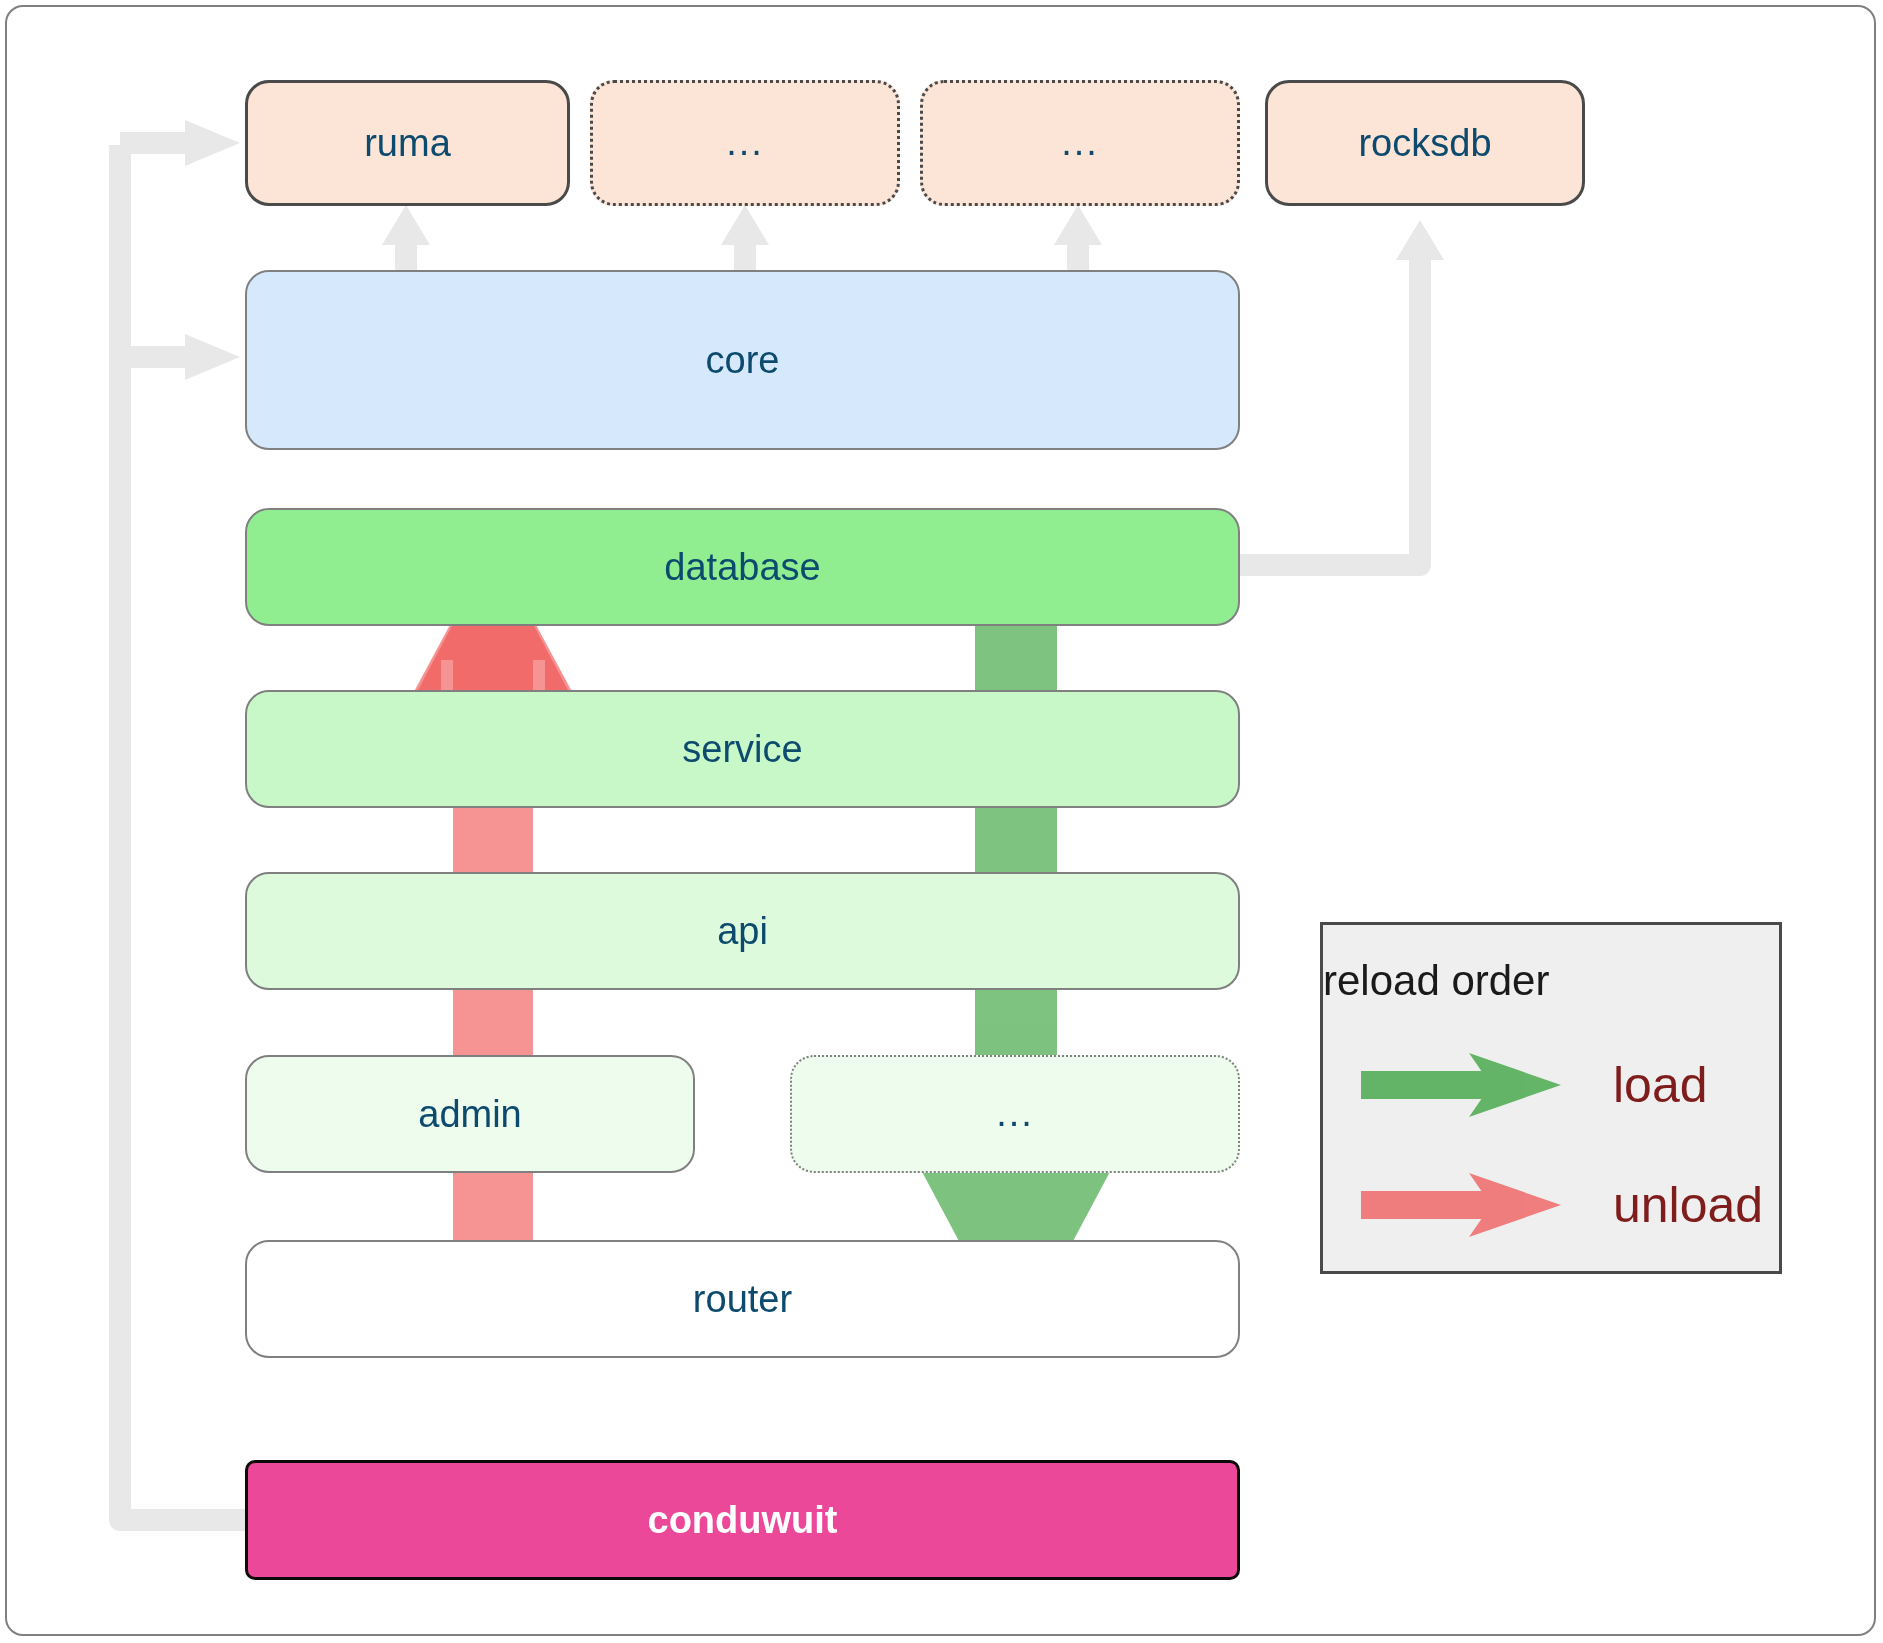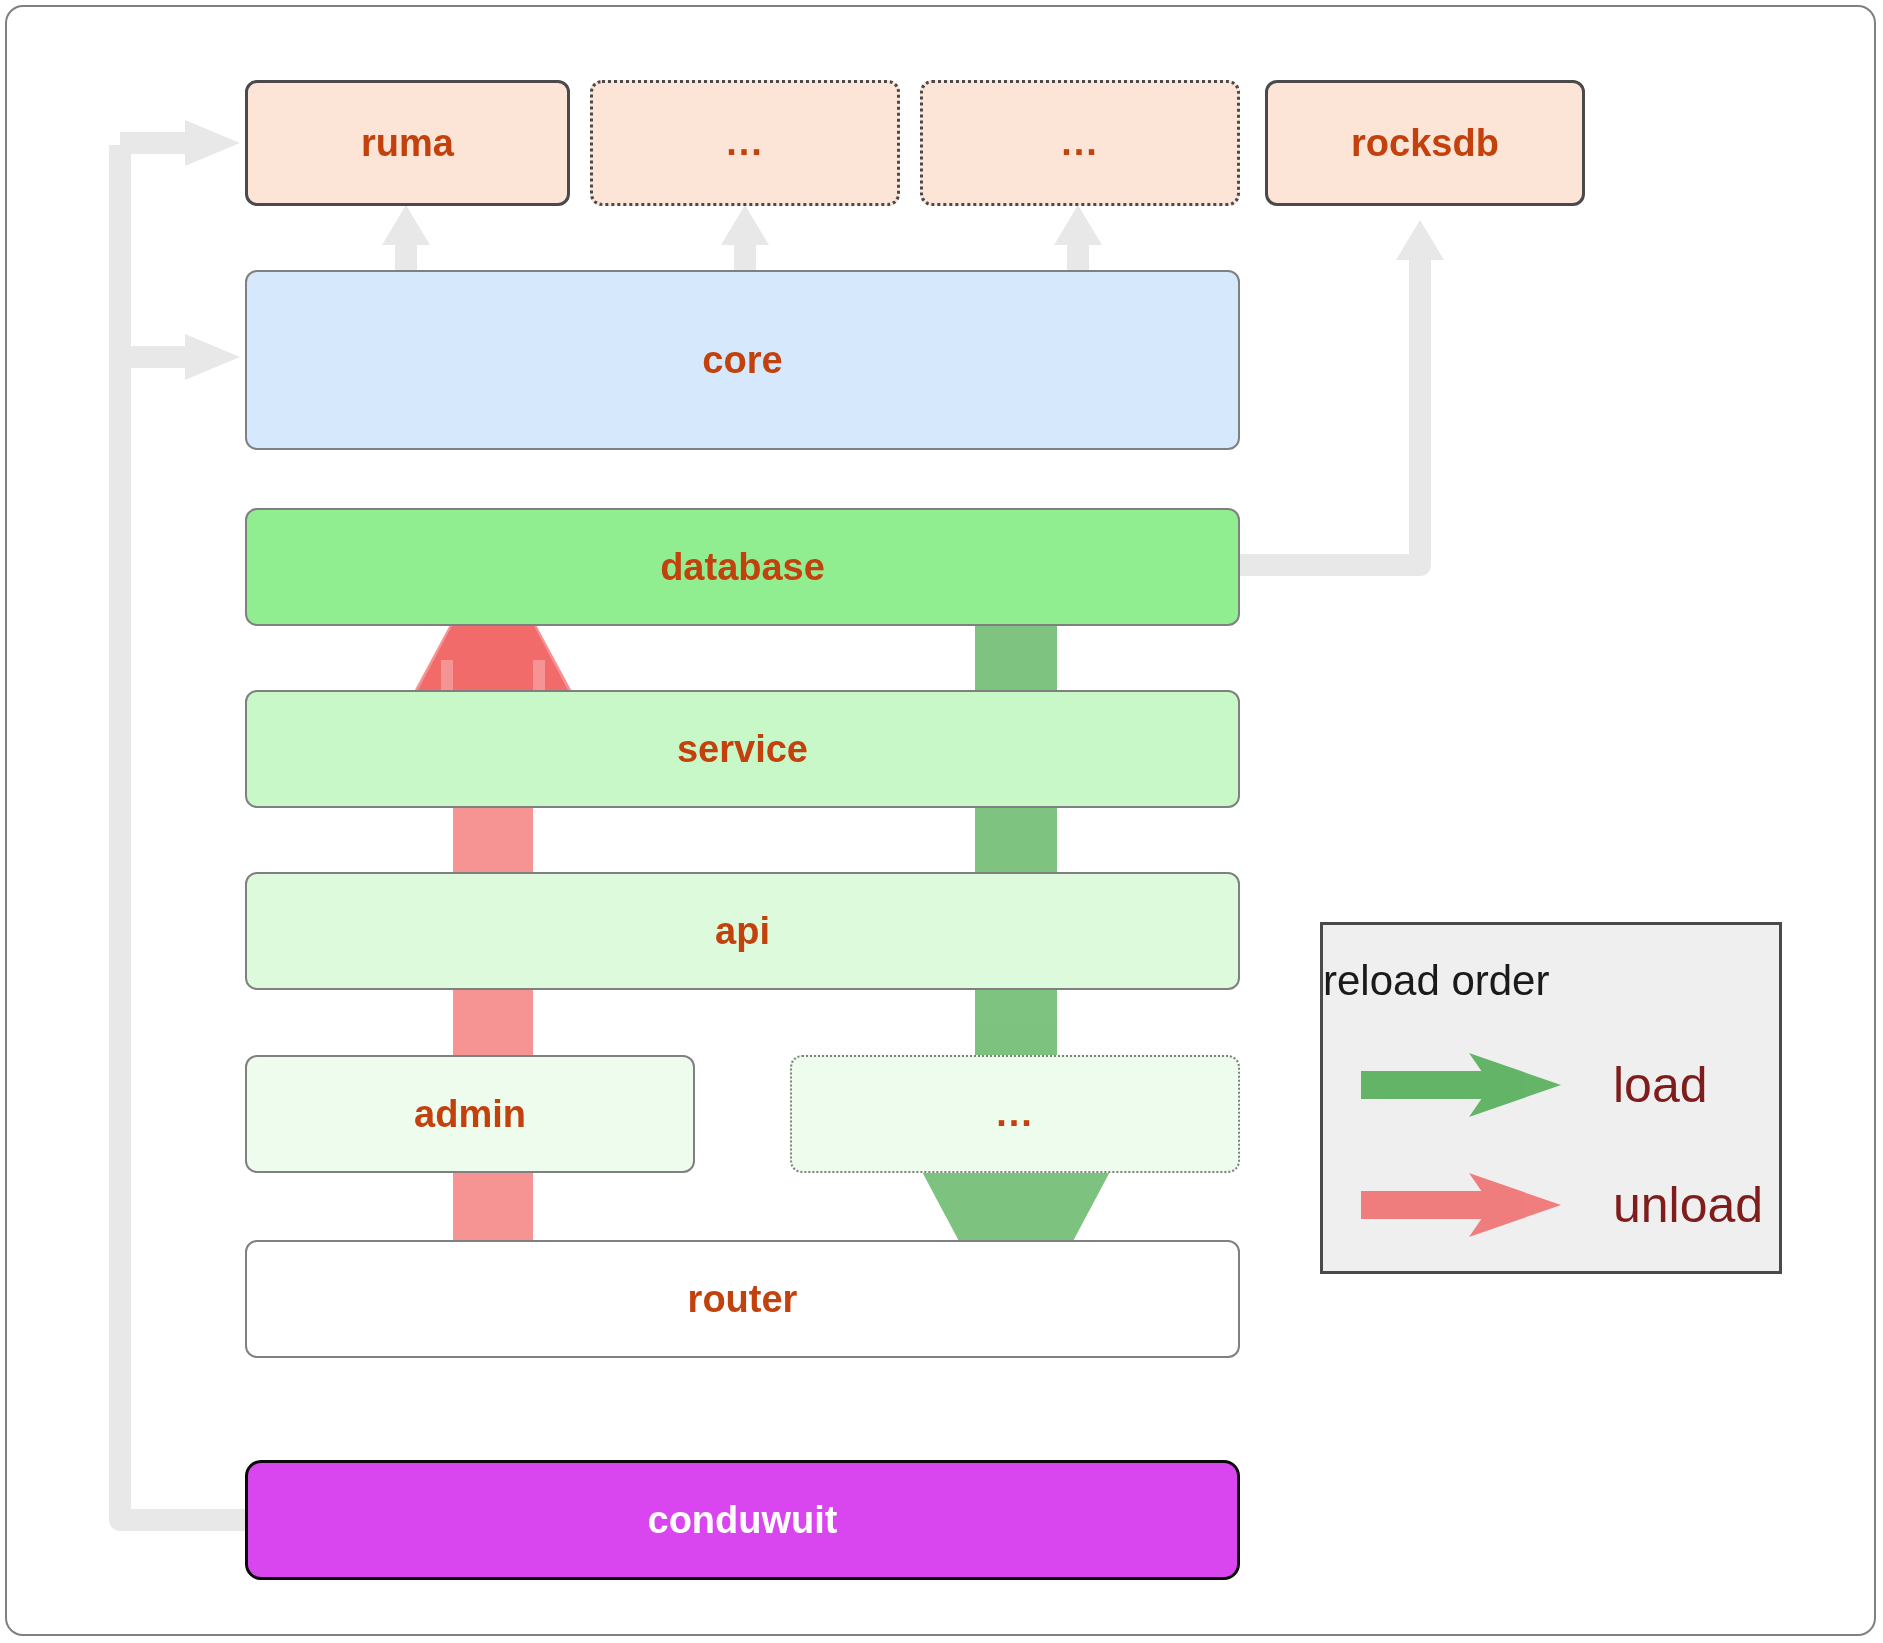--- a/index.html
+++ b/index.html
@@ -31,49 +31,48 @@
     left: 0; top: 0;
     width: 1883px;
     height: 1643px;
   }
   .node {
     position: absolute;
     box-sizing: border-box;
     display: flex;
     align-items: center;
     justify-content: center;
-    color: #c2410c;
+    color: #0c4a6e;
     font-size: 38px;
-    border-radius: 12px;
-    font-weight: bold;
+    border-radius: 24px;
   }
   .node.dep {
     background: #FCE4D6;
     border: 3px solid #4a4a4a;
   }
   .node.dep-dotted {
     background: #FCE4D6;
     border: 3px dotted #4a4a4a;
   }
   .node.core-box {
     background: #D6E8FB;
     border: 2px solid #808080;
   }
   .node.layer {
     border: 2px solid #808080;
   }
   .node.layer-dotted {
     border: 2px dotted #808080;
   }
   .node.conduwuit-box {
-    background: #d946ef;
+    background: #ec4899;
     border: 3px solid #0a0a0a;
     color: #ffffff;
     font-weight: bold;
-    border-radius: 16px;
+    border-radius: 10px;
   }
   .dots {
     letter-spacing: 2px;
     font-size: 38px;
     line-height: 0.3;
   }
   #legend {
     position: absolute;
     left: 1320px;
     top: 922px;

